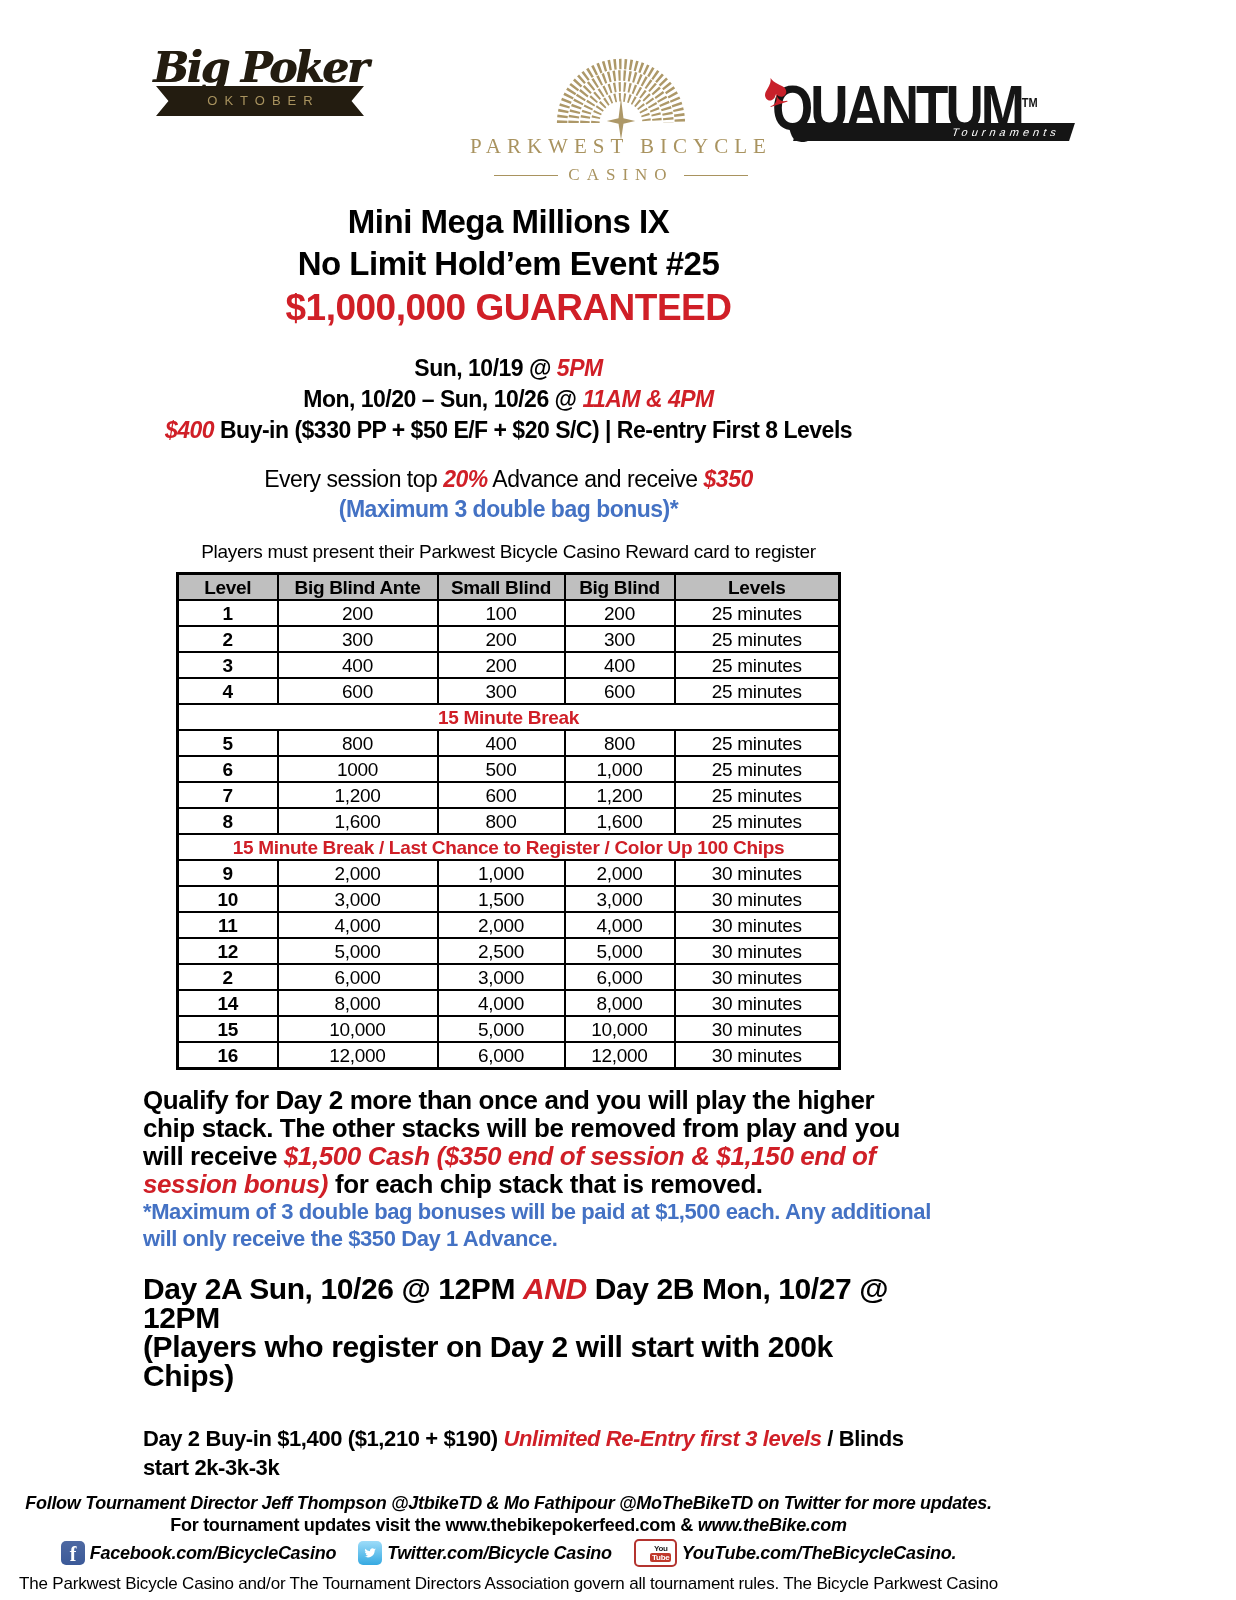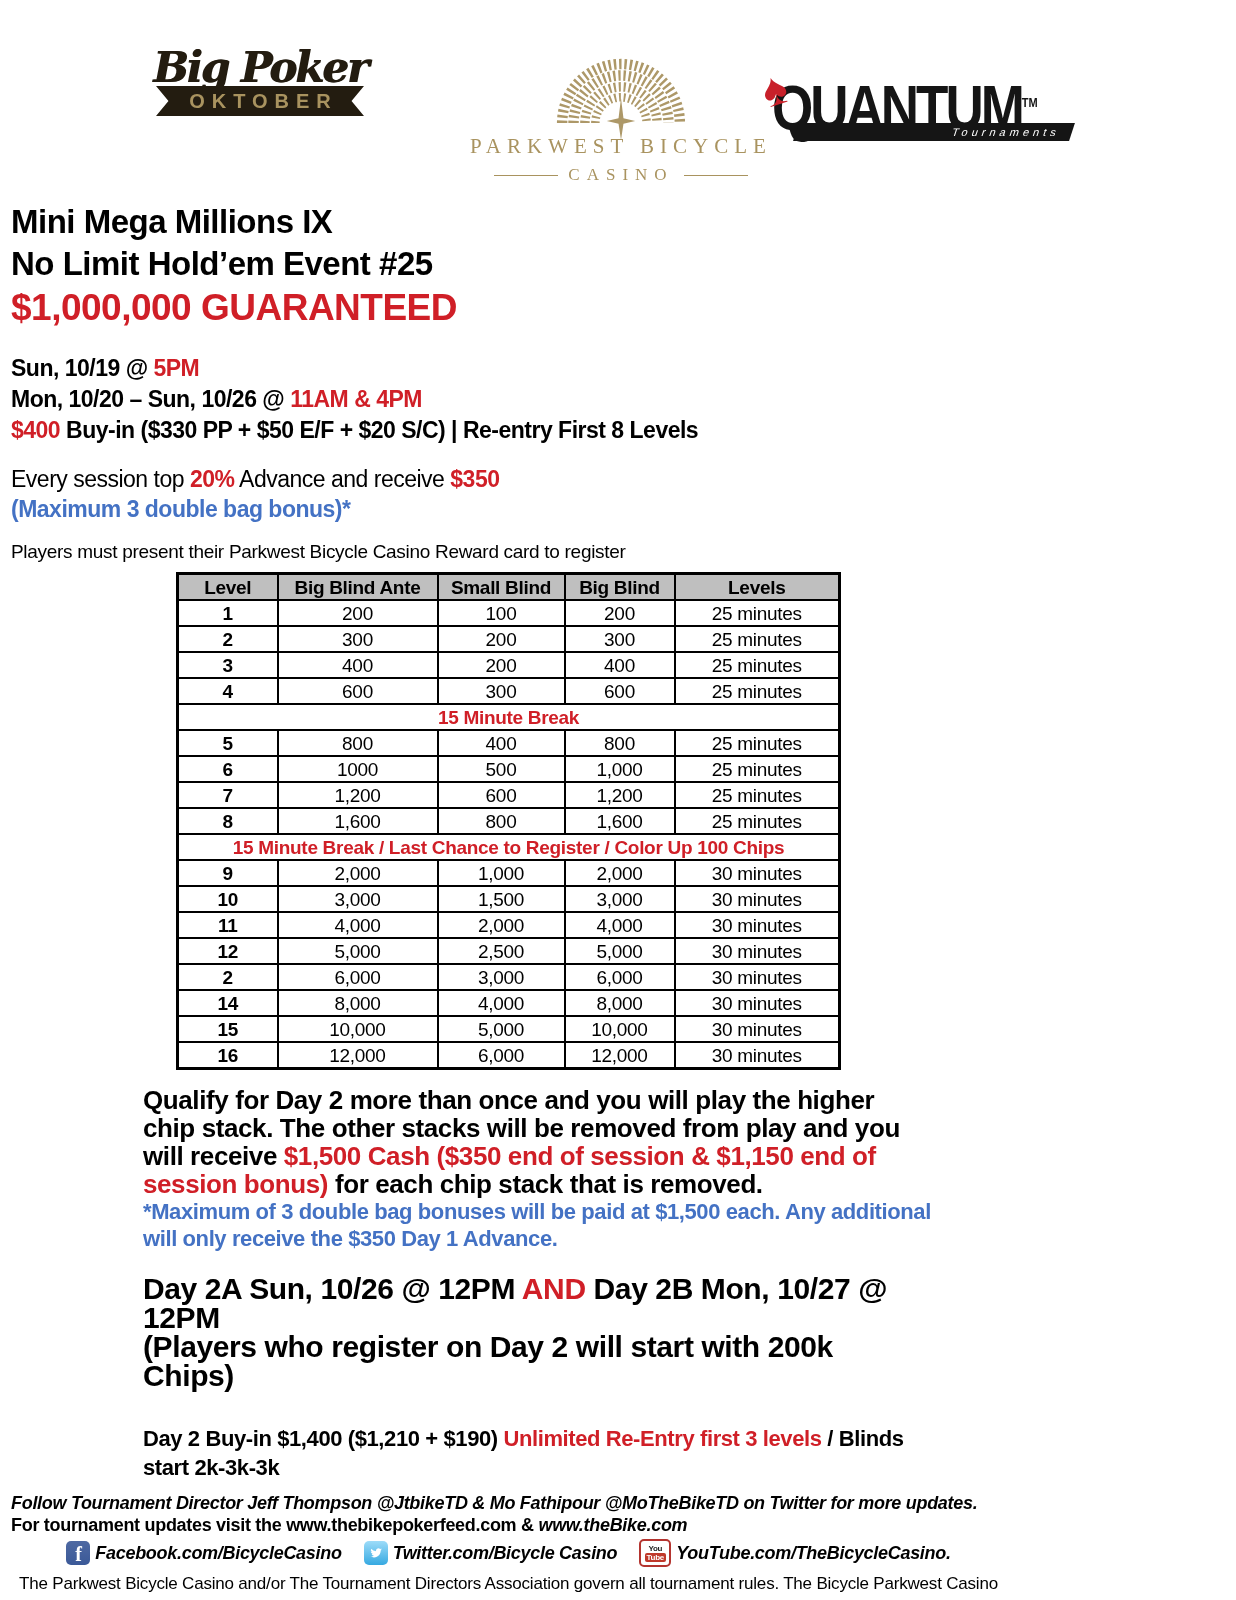--- a/index.html
+++ b/index.html
@@ -12,21 +12,21 @@
 
   
   .logos{display:grid;grid-template-columns:330px 1fr 300px;align-items:start;
          padding:30px 96px 0 140px;}
   
   .bp-logo{margin-top:16px;width:240px;text-align:center;}
   .bp-text{font-family:"DejaVu Serif", serif;font-weight:bold;font-style:italic;
            font-size:42px;line-height:44px;color:var(--logo-dark);letter-spacing:-2px;
            text-shadow:1px 0 var(--logo-dark);}
   .bp-banner{margin:-4px auto 0;width:208px;height:30px;line-height:30px;
-             background:var(--logo-dark);color:var(--gold);font-size:20px;font-weight:bold;
+             background:var(--logo-dark);color:var(--gold);font-size:13px;font-weight:normal;
              letter-spacing:7px;text-indent:7px;
              clip-path:polygon(0 0,100% 0,94% 50%,100% 100%,0 100%,6% 50%);}
   
   .pw-logo{text-align:center;margin-top:-2px;}
   .pw-fan{display:block;margin:0 auto -6px;}
   .pw-name{font-family:"Liberation Serif", serif;font-size:21px;letter-spacing:6px;
            color:var(--gold);white-space:nowrap;}
   .pw-casino{display:flex;align-items:center;justify-content:center;gap:10px;
              margin-top:6px;font-family:"Liberation Serif", serif;font-size:17px;
              letter-spacing:7px;color:var(--gold);}
@@ -36,30 +36,30 @@
   .q-spade{position:absolute;left:-10px;top:-4px;color:#c8202a;font-size:46px;
            transform:rotate(-18deg);line-height:1;z-index:2;}
   .q-word{font-size:53px;font-weight:bold;letter-spacing:-3px;color:#151515;
           transform:scaleY(1.18);transform-origin:top;white-space:nowrap;line-height:54px;}
   .q-tm{font-size:11px;font-weight:bold;vertical-align:super;letter-spacing:0;}
   .q-bar{margin-top:-6px;margin-left:24px;background:#151515;color:#fff;
          text-align:right;font-size:11px;letter-spacing:4px;padding:3px 12px 3px 0;
          transform:skewX(-18deg);}
 
   
-  .center{margin-left:11px;}
+  .center{text-align:center;}
   .title-block{margin-top:16px;}
   .title-l1,.title-l2{font-size:33px;font-weight:bold;line-height:42px;letter-spacing:-.5px;}
   .title-l3{font-size:37px;font-weight:bold;line-height:46px;color:var(--red);letter-spacing:-.5px;}
 
   .schedule-block{margin-top:22px;font-size:23px;font-weight:bold;line-height:31px;letter-spacing:-.5px;}
   .chips-block{margin-top:18px;font-size:23px;line-height:30px;letter-spacing:-.5px;}
   .chips-block b{font-weight:bold;}
   .blue{color:var(--blue);font-weight:bold;}
-  .red{color:var(--red);}
+  .red{color:var(--red);font-style:italic;}
   .bold{font-weight:bold;}
 
   .reward-note{margin-top:16px;font-size:19px;line-height:24px;letter-spacing:-.3px;}
 
   
   .blinds-table{margin:8px auto 4px;border-collapse:collapse;border:3px solid #000;
                 table-layout:fixed;width:662px;}
   .blinds-table th{background:var(--header-gray);font-weight:bold;}
   .blinds-table th,.blinds-table td{border:2px solid #000;text-align:center;
       font-size:19px;line-height:21px;padding:1px 2px;height:22px;letter-spacing:-.3px;
@@ -83,21 +83,21 @@
               font-size:18px;font-weight:bold;font-style:italic;letter-spacing:-.3px;}
   .social-item{display:flex;align-items:center;gap:5px;}
   .fb-icon{display:inline-flex;align-items:flex-end;justify-content:center;width:24px;height:24px;
            border-radius:5px;background:linear-gradient(#4e69a2,#3b5998);color:#fff;
            font-family:"Liberation Serif", serif;font-weight:bold;font-style:normal;
            font-size:20px;line-height:22px;overflow:hidden;}
   .tw-icon{display:inline-flex;align-items:center;justify-content:center;width:24px;height:24px;
            border-radius:5px;background:linear-gradient(#9ddcf9,#36a9e1);}
   .yt-icon{display:inline-flex;flex-direction:column;align-items:center;justify-content:center;
            width:28px;height:24px;border:2px solid #b4342f;border-radius:5px;background:#fff;
-           font-style:normal;font-size:8px;line-height:9px;font-weight:bold;}
+           font-style:normal;font-size:8px;line-height:9px;font-weight:bold;padding-left:11px;}
   .yt-top{color:#222;}
   .yt-bottom{background:#c0392b;color:#fff;border-radius:2px;padding:0 2px;}
   .legal{margin:4px auto 0;max-width:1020px;font-size:17px;line-height:25px;
          letter-spacing:-.2px;text-align:center;}
 </style>
 </head>
 <body>
 
 <div class="page">
 

